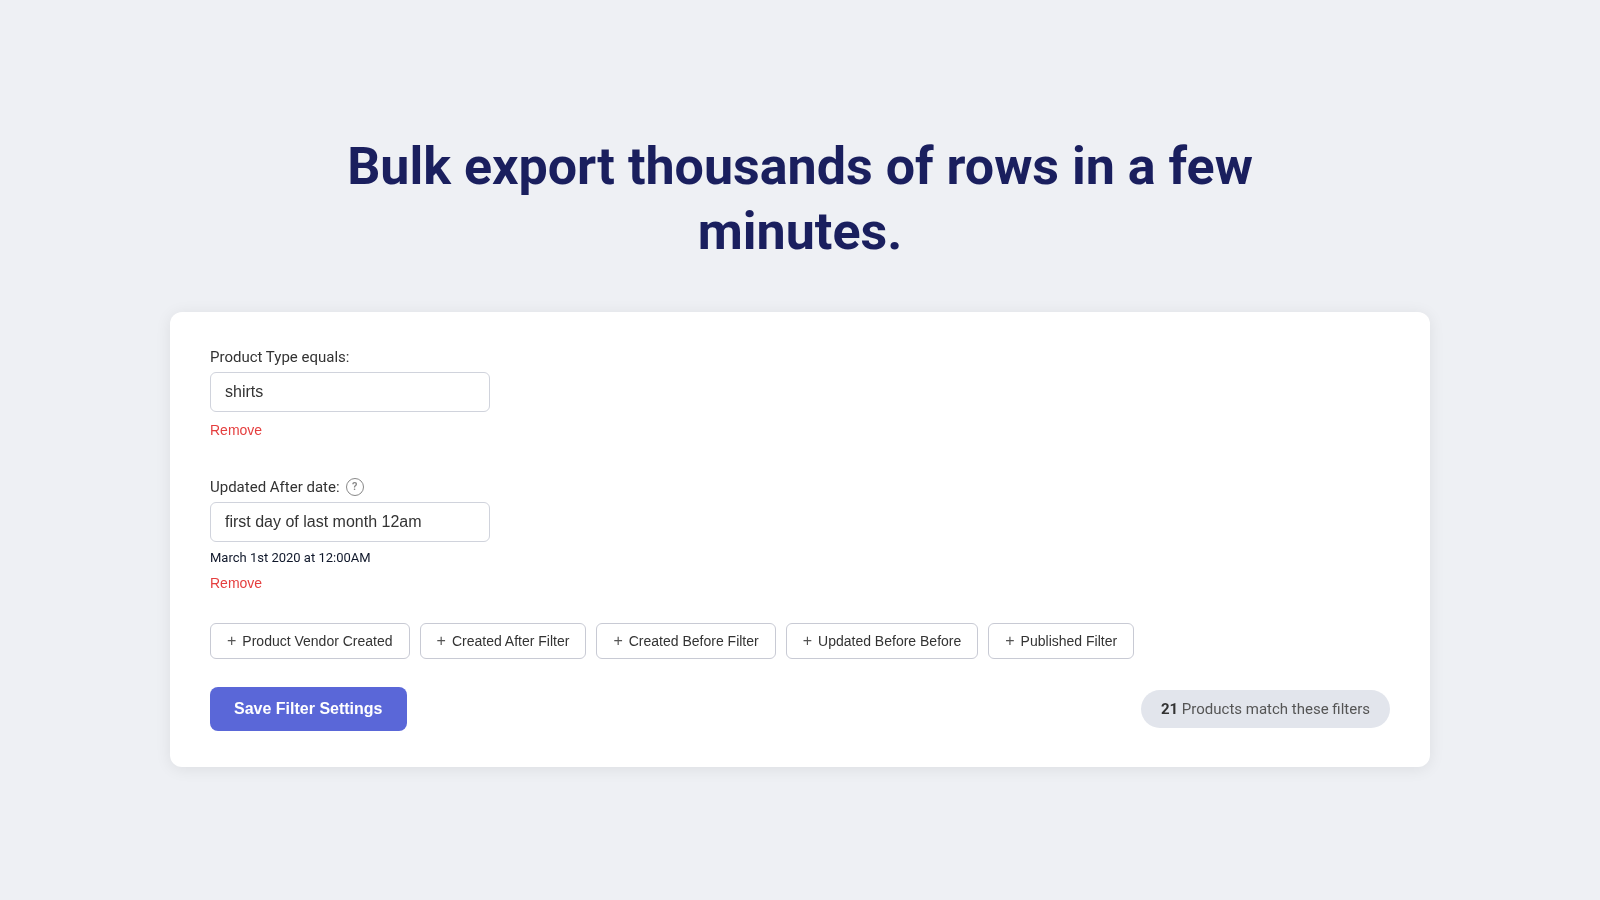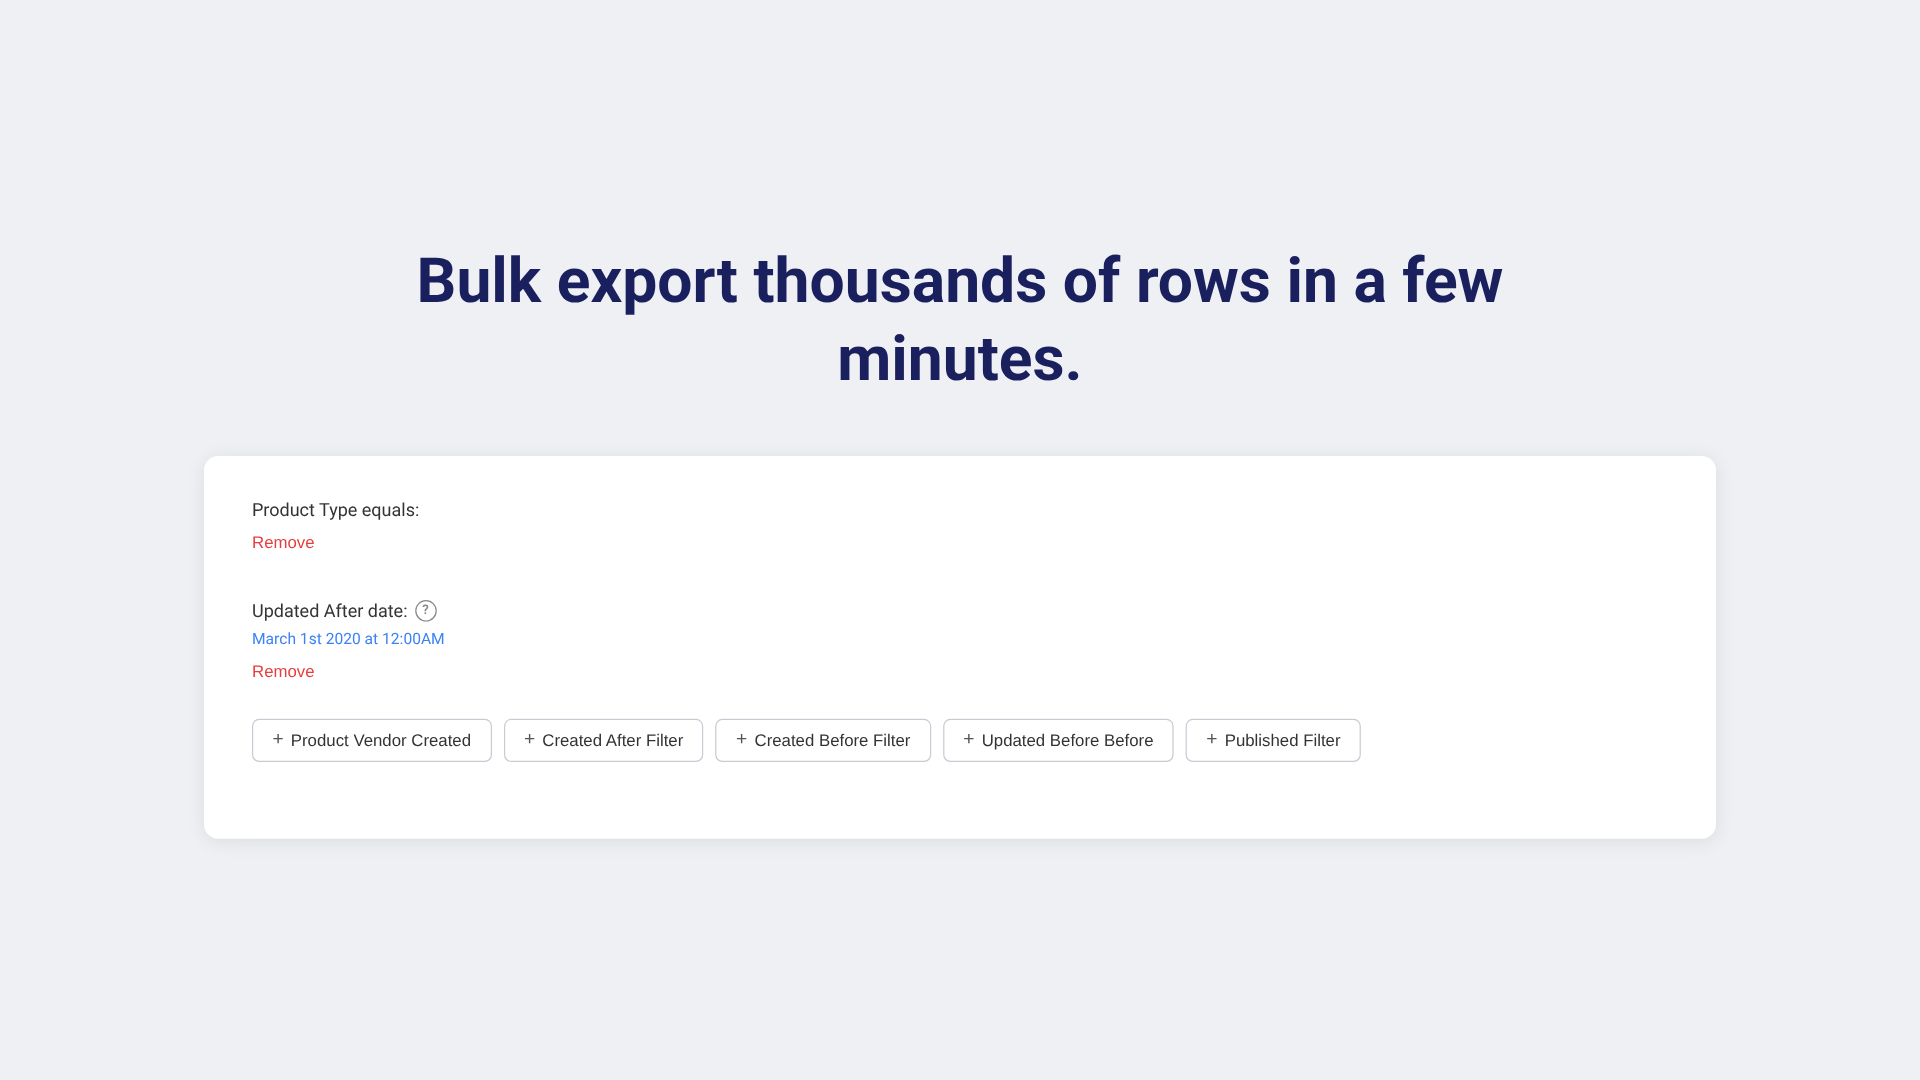--- a/index.html
+++ b/index.html
@@ -83,21 +83,21 @@
       border-radius: 6px;
       padding: 10px 14px;
       font-size: 16px;
       color: #333;
       outline: none;
       min-width: 280px;
     }
 
     .filter-subtext {
       font-size: 13px;
-      color: #3b82f6;
+      color: #0f172a;
       margin-top: 2px;
     }
 
     .remove-link {
       font-size: 14px;
       color: #e53e3e;
       cursor: pointer;
       background: none;
       border: none;
       padding: 0;
@@ -171,28 +171,30 @@
     <span>Bulk export thousands of rows in a few minutes.</span><br>
   </div>
 </div>
 
 <div class="card">
   <div class="filters-row">
     <div class="filter-group">
       <label class="filter-label">
         <span>Product Type equals:</span>
       </label>
+      <input class="filter-input" type="text" value="shirts" style="">
       <button class="remove-link">Remove</button>
     </div>
 
     <div class="filter-group">
       <label class="filter-label">
         <span>Updated After date:</span>
         <span class="help-icon">?</span>
       </label>
+      <input class="filter-input" type="text" value="first day of last month 12am" style="">
       <div class="filter-subtext">March 1st 2020 at 12:00AM</div>
       <button class="remove-link">Remove</button>
     </div>
   </div>
 
   <div class="add-filters-row">
     <button class="add-filter-btn">
       <span class="plus-icon">+</span>
       <span>Product Vendor Created</span>
     </button>
@@ -207,13 +209,20 @@
     <button class="add-filter-btn">
       <span class="plus-icon">+</span>
       <span>Updated Before Before</span>
     </button>
     <button class="add-filter-btn">
       <span class="plus-icon">+</span>
       <span>Published Filter</span>
     </button>
   </div>
 
+  <div class="bottom-row">
+    <button class="save-btn">Save Filter Settings</button>
+    <div class="match-badge">
+      <strong>21</strong>
+      <span> </span><span>Products match these filters</span>
+    </div>
+  </div>
 </div>
 
 </body></html>

